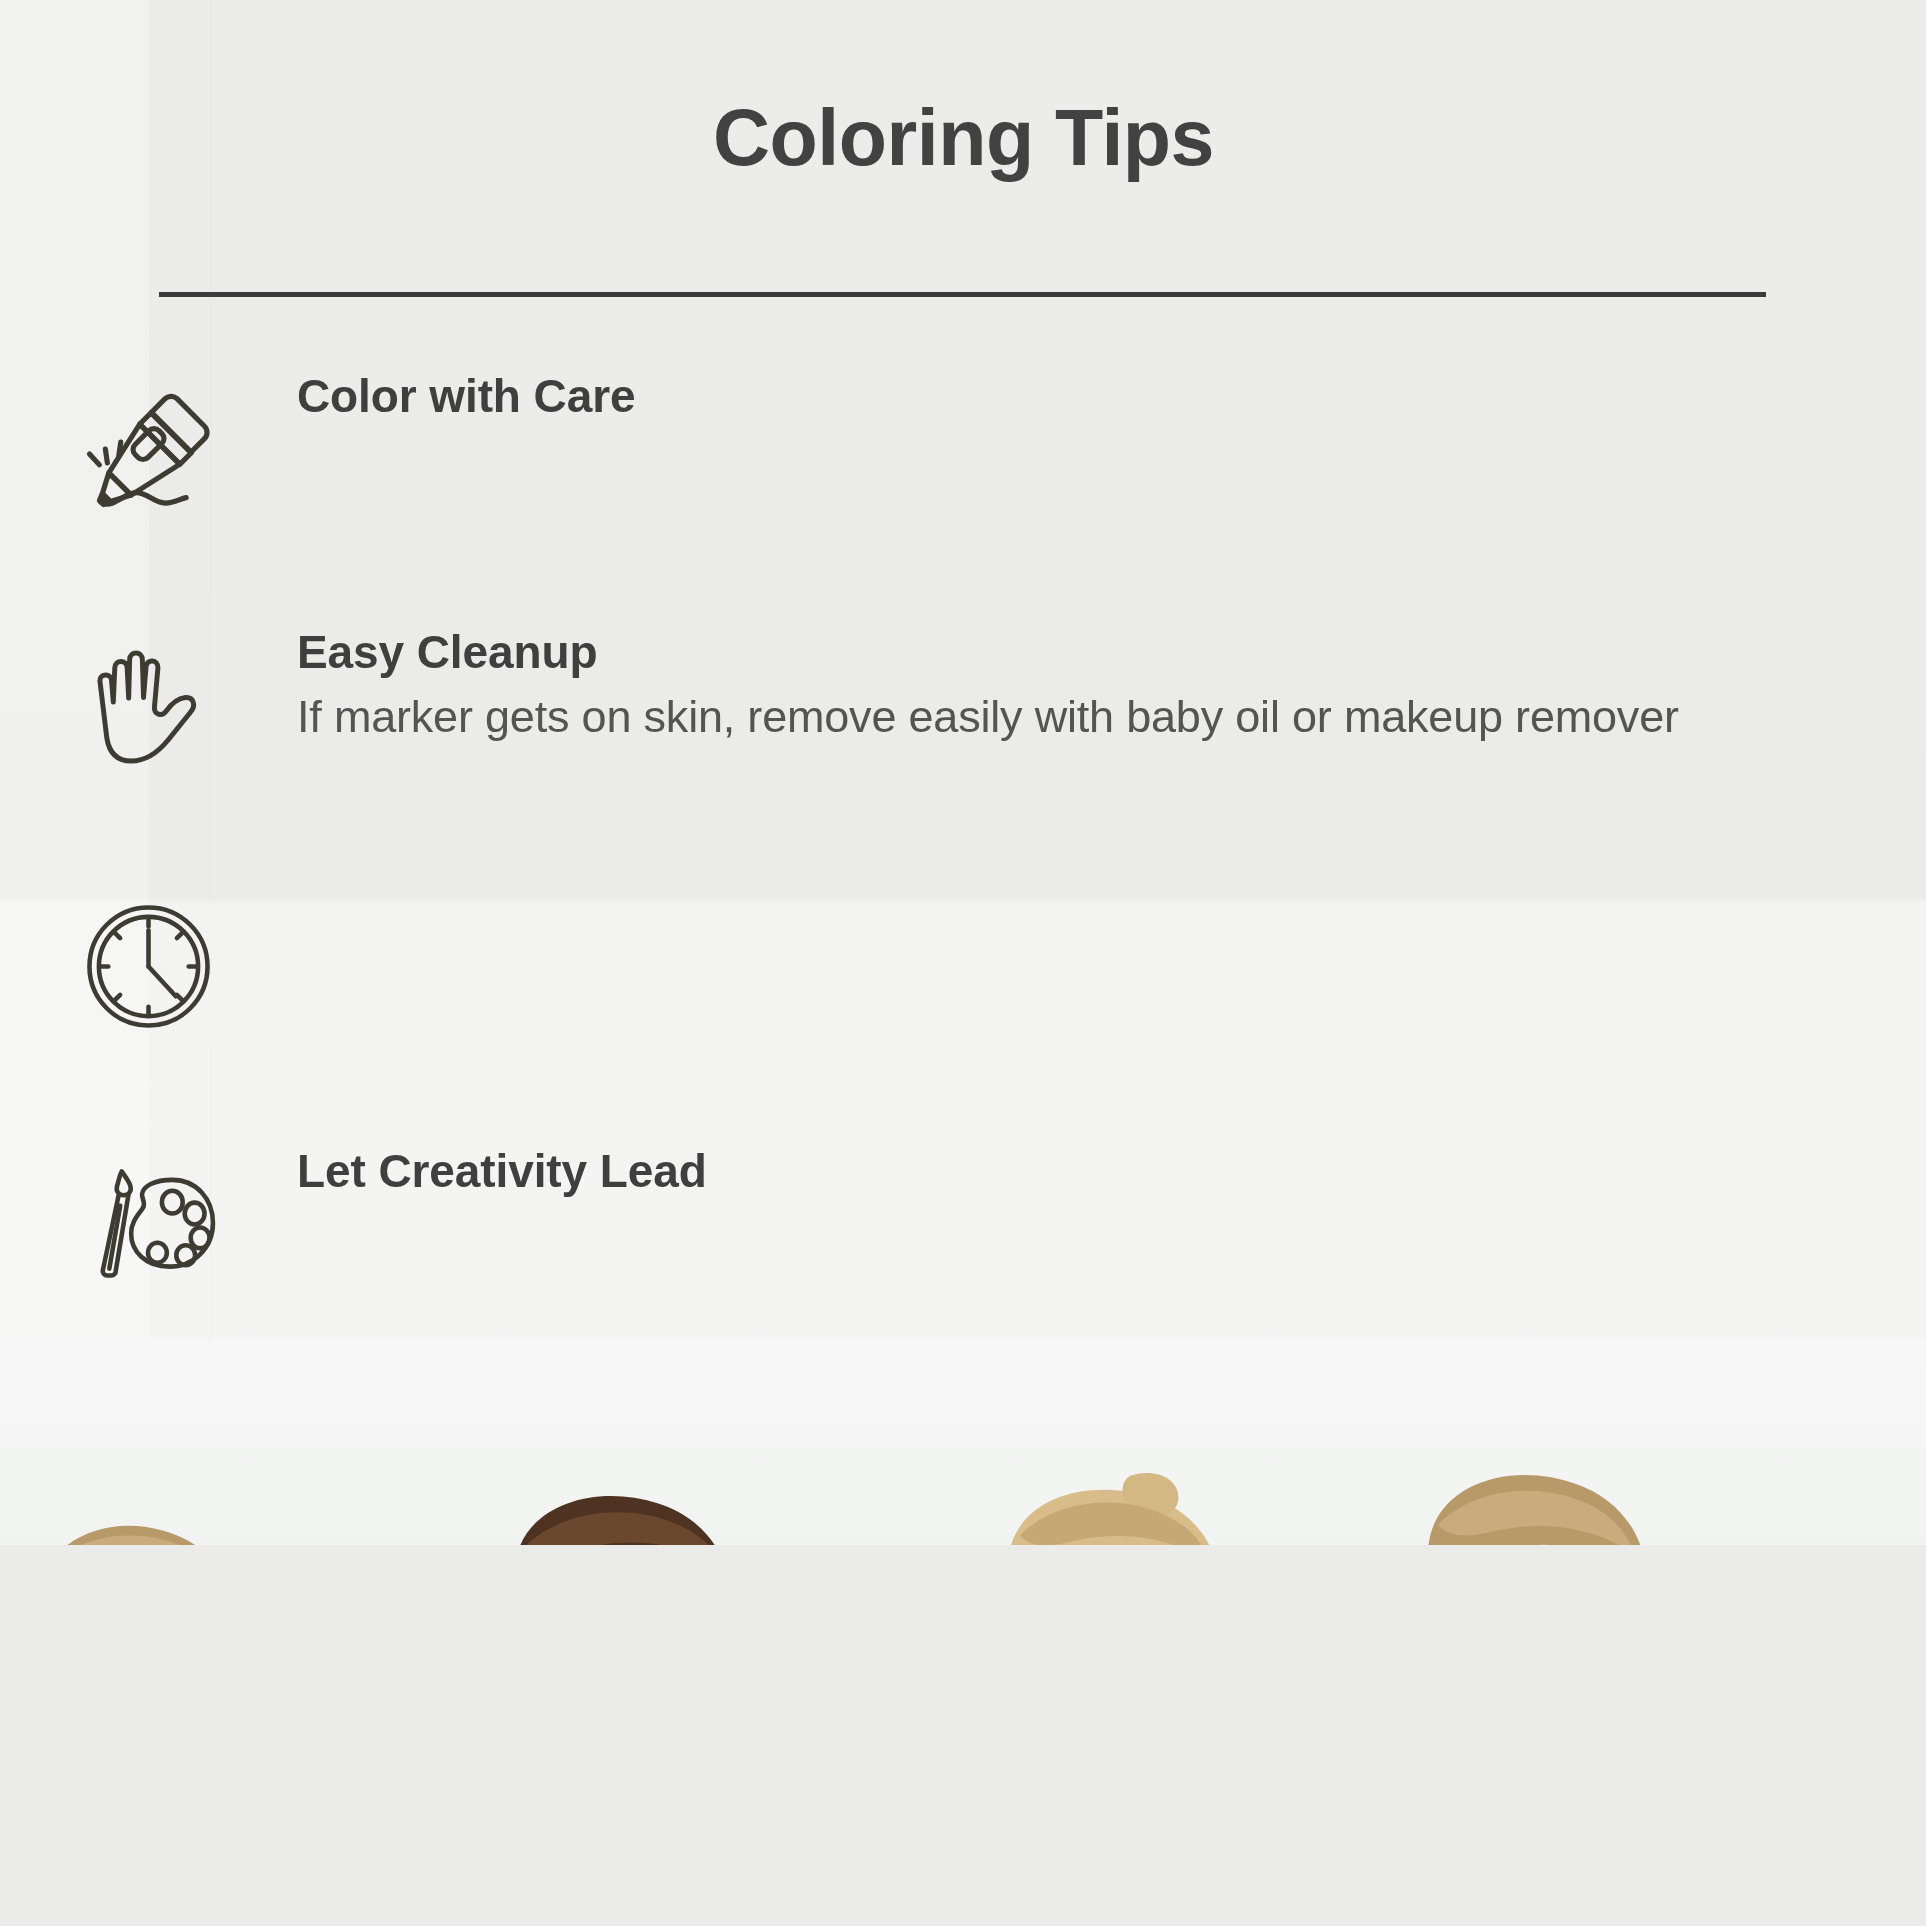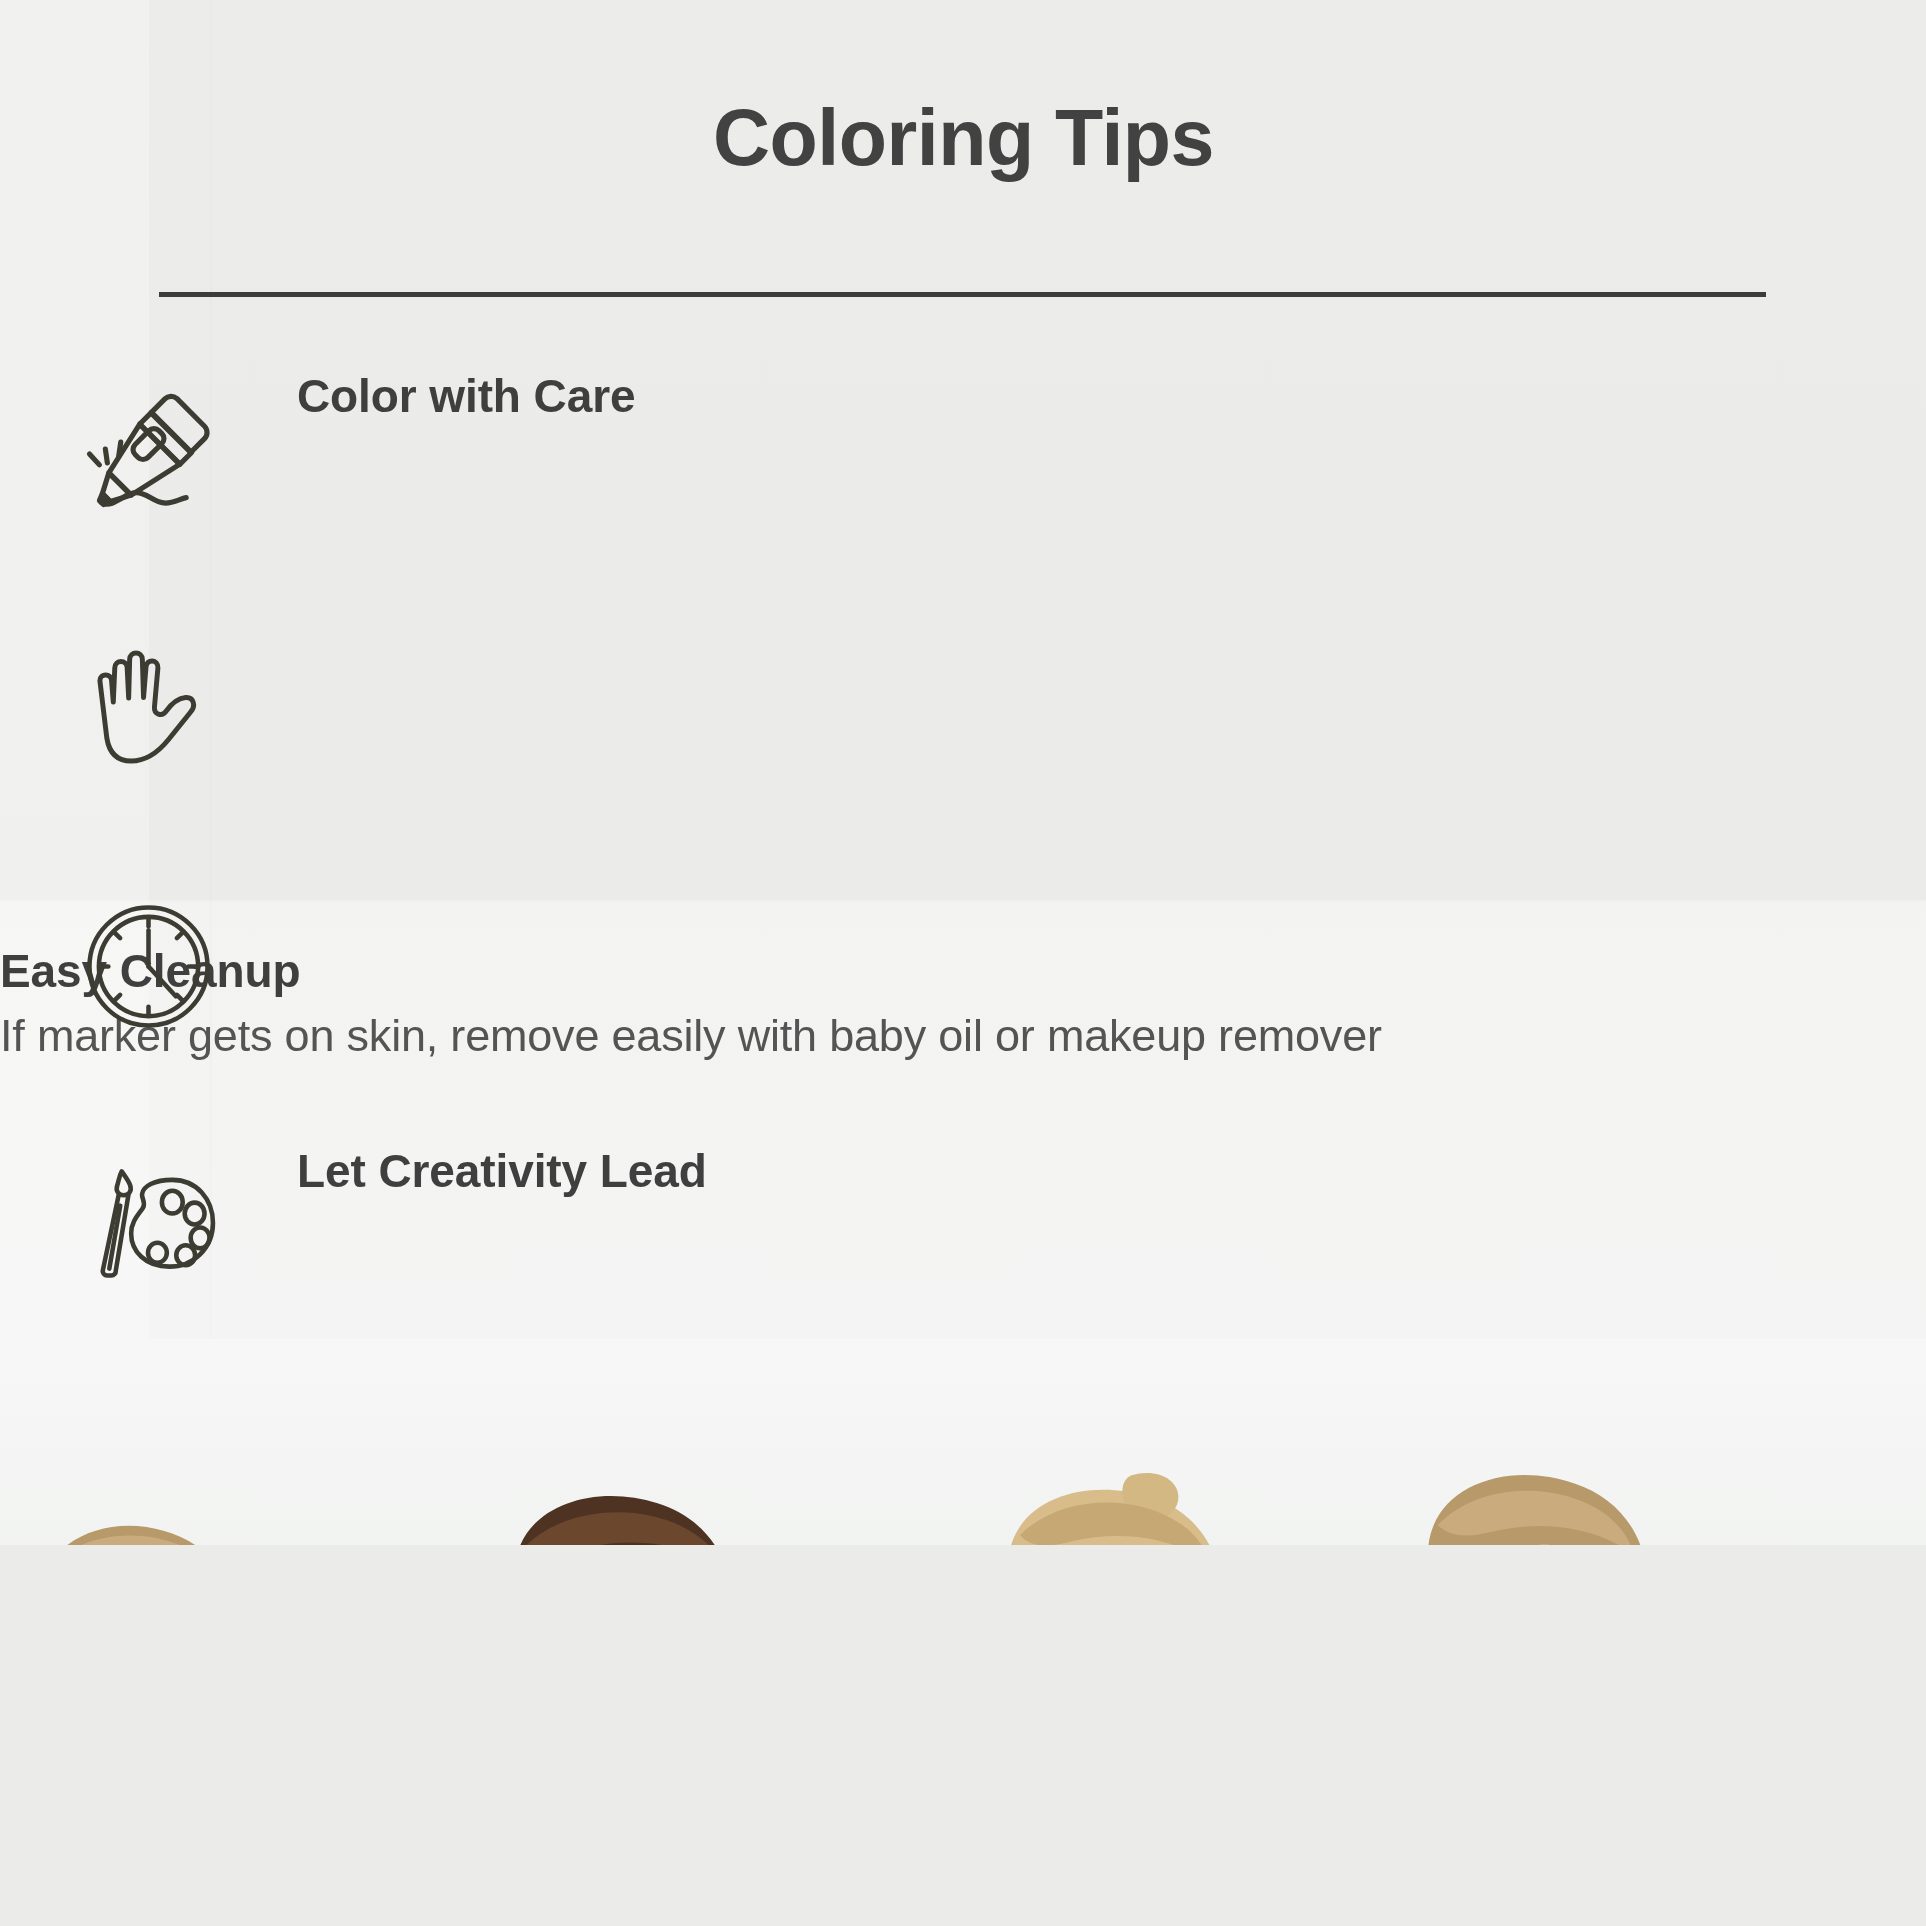--- a/index.html
+++ b/index.html
@@ -75,21 +75,21 @@
     margin:0;
     font-size:45px;
     font-weight:300;
     color:#545454;
     line-height:1.30;
     letter-spacing:-0.2px;
   }
 
   
   .tip.t1{height:236px;}
-  .tip.t2{height:238px;flex-direction:column;}
+  .tip.t2{height:238px;}
   .tip.t3{height:241px;}
   .tip.t4{height:228px;}
 
   .tip.t1 .iconwrap{padding-top:24px;}
   .tip.t2 .iconwrap{padding-top:22px;}
   .tip.t3 .iconwrap{padding-top:22px;}
   .tip.t4 .iconwrap{padding-top:18px;}
 
   
   #photo{

